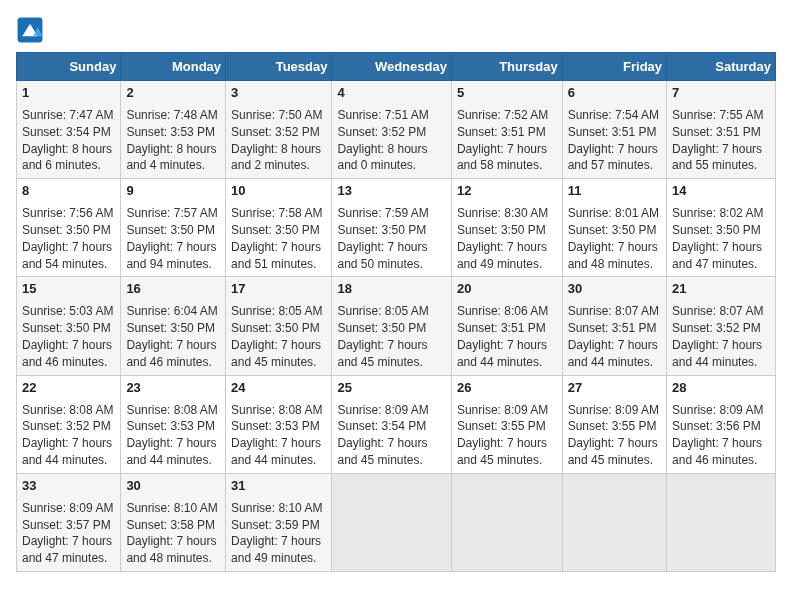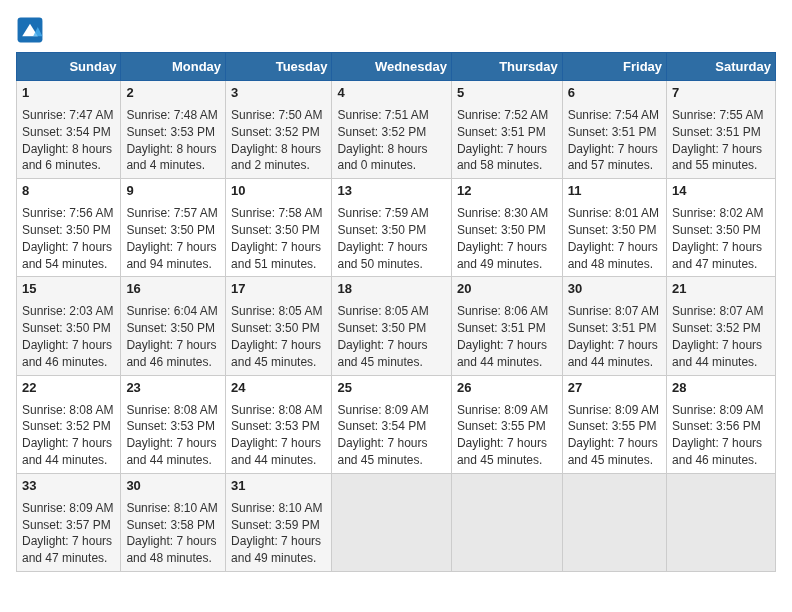--- a/index.html
+++ b/index.html
@@ -225,21 +225,21 @@
           <span>Sunrise: 8:02 AM</span><br>
           <span>Sunset: 3:50 PM</span><br>
           <span>Daylight: 7 hours and 47 minutes.</span>
         </div>
       </td>
       </tr>
       <tr>
         <td>
         <span class="day-num">15</span>
         <div class="day-info">
-          <span>Sunrise: 2:03 AM</span><br>
+          <span>Sunrise: 5:03 AM</span><br>
           <span>Sunset: 3:50 PM</span><br>
           <span>Daylight: 7 hours and 46 minutes.</span>
         </div>
       </td>
         <td>
         <span class="day-num">16</span>
         <div class="day-info">
           <span>Sunrise: 6:04 AM</span><br>
           <span>Sunset: 3:50 PM</span><br>
           <span>Daylight: 7 hours and 46 minutes.</span>

